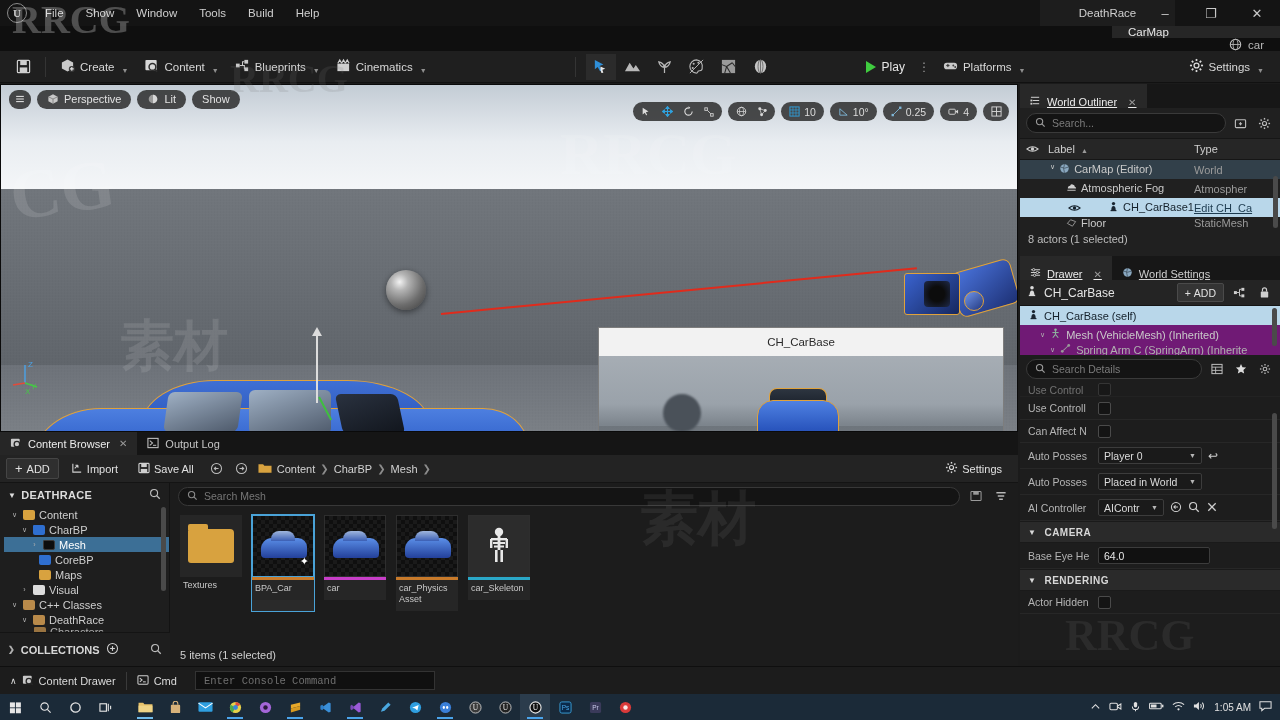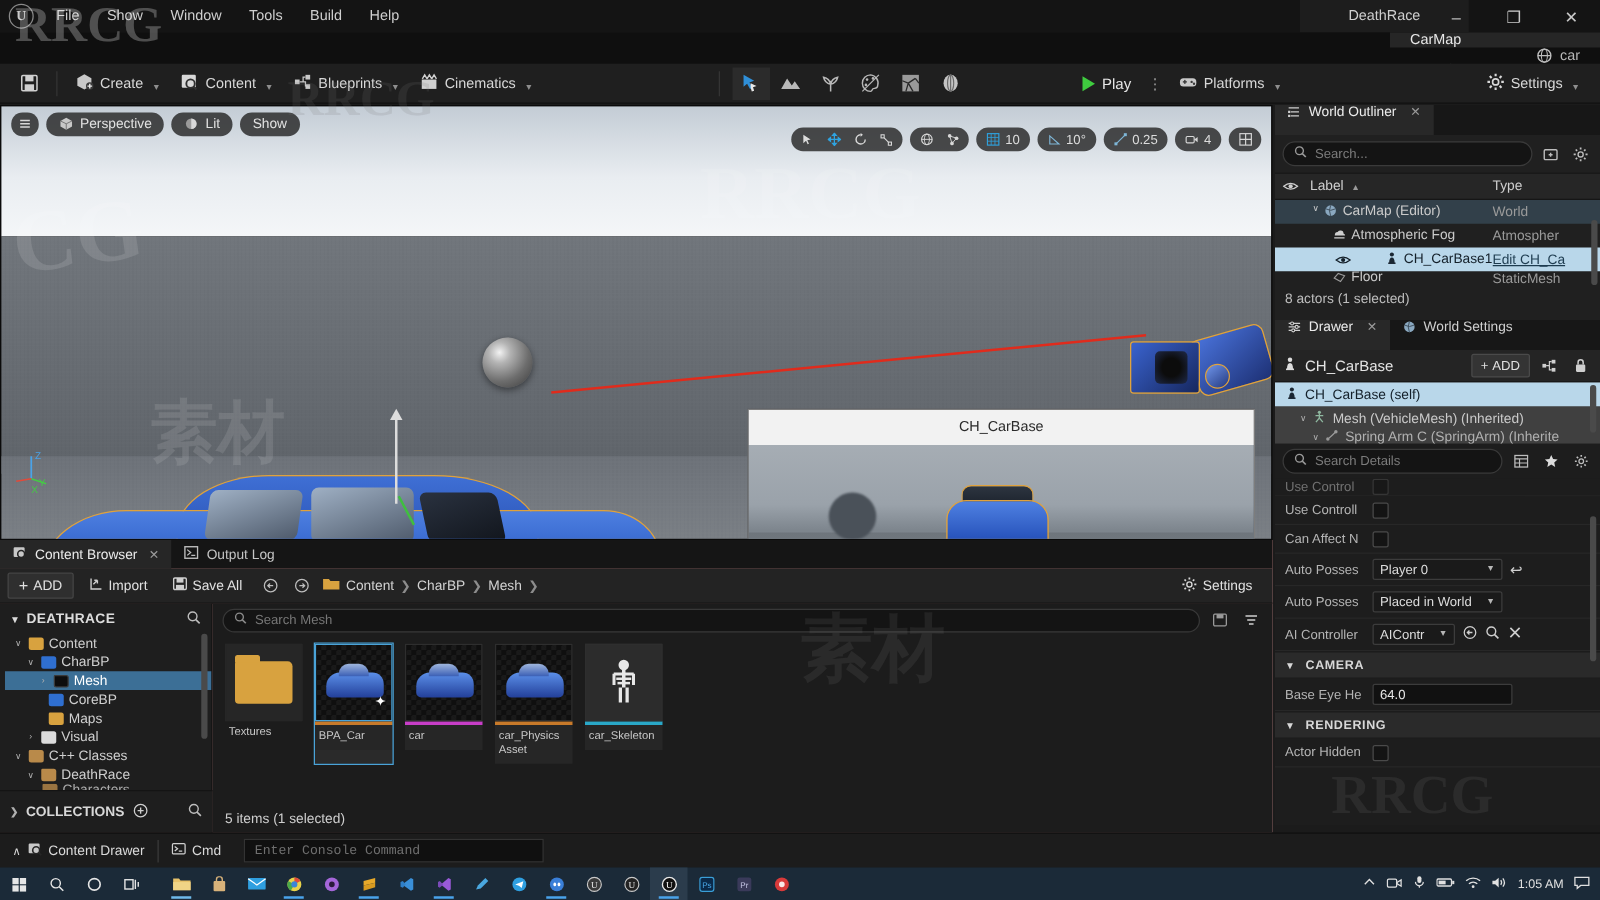--- a/index.html
+++ b/index.html
@@ -130,22 +130,22 @@
     border-radius:16px 16px 8px 8px; border:1.4px solid #e0a23c; }
   .fp-win { position:absolute; left:12px; top:4px; width:58px; height:22px;
     background:linear-gradient(180deg,#2d3540,#161c26); border-radius:8px 8px 2px 2px;
     border:1.4px solid #e0a23c; border-bottom:none;}
   .fp-shadow { position:absolute; left:64px; top:38px; width:38px; height:38px;
     background:#4a5159; border-radius:50%; filter:blur(1px); }
 
   
   .rpanel { position:absolute; left:1020px; top:84px; width:260px; height:576px; background:#202020; }
   .ptabs { display:flex; align-items:center; height:24px; background:#171717; }
-  .ptab { display:flex; align-items:flex-start; gap:6px; padding:0 10px; height:24px;
-     font-size:11px; color:#cfcfcf; }
+  .ptab { display:flex; align-items:flex-end; gap:6px; padding:0 10px; height:24px;
+     font-size:11px; color:#cfcfcf;text-decoration:underline; }
   .ptab.active { background:#282828; color:#ececec; }
   .ptab .x { margin-left:5px; font-size:10px; color:#9a9a9a; }
 
   .searchrow { display:flex; align-items:center; gap:5px; padding:5px 6px; }
   .searchbox { flex:1; height:20px; background:#141414; border:1px solid #3a3a3a;
     border-radius:10px; display:flex; align-items:center; gap:6px; padding:0 8px;
     font-size:10.5px; color:#7c7c7c; }
   .iconbtn { width:19px; height:19px; display:flex; align-items:center; justify-content:center;
     color:#bdbdbd; font-size:11px; }
 
@@ -828,21 +828,21 @@
             </svg>
         </div>
         <div class="iconbtn">
           <svg viewBox="0 0 14 14" width="13" height="13">
               <rect x="3" y="6" width="8" height="6.5" rx="1" fill="#cfcfcf"></rect>
               <path d="M4.8 6 V4.2 A2.2 2.2 0 0 1 9.2 4.2 V6" fill="none" stroke="#cfcfcf" stroke-width="1.3"></path>
             </svg>
         </div>
       </div>
 
-      <div style="background:#404040;">
+      <div style="background:#701a75;">
         <div class="comp-row sel">
           <span>
             <svg viewBox="0 0 12 12" width="11" height="11">
                 <circle cx="6" cy="2.8" r="1.8" fill="#1a2632"></circle>
                 <path d="M3.6 10.2 Q3.6 5.4 6 5.4 Q8.4 5.4 8.4 10.2 Z" fill="#1a2632"></path>
                 <rect x="2.8" y="9.8" width="6.4" height="1.3" fill="#1a2632"></rect>
               </svg>
           </span>
           <span>CH_CarBase (self)</span>
         </div>

